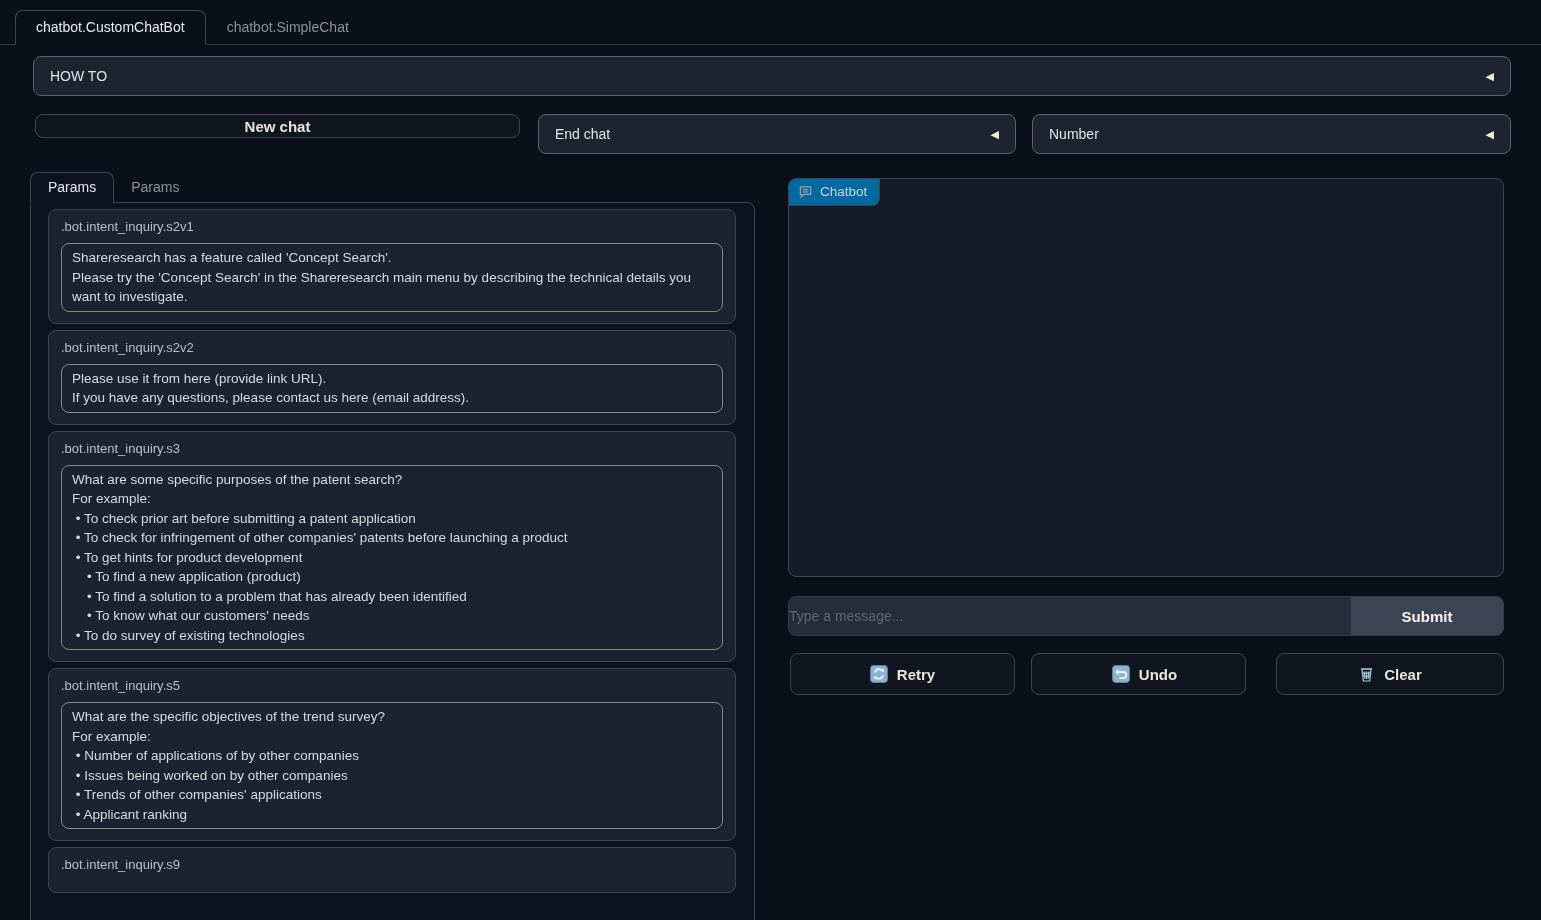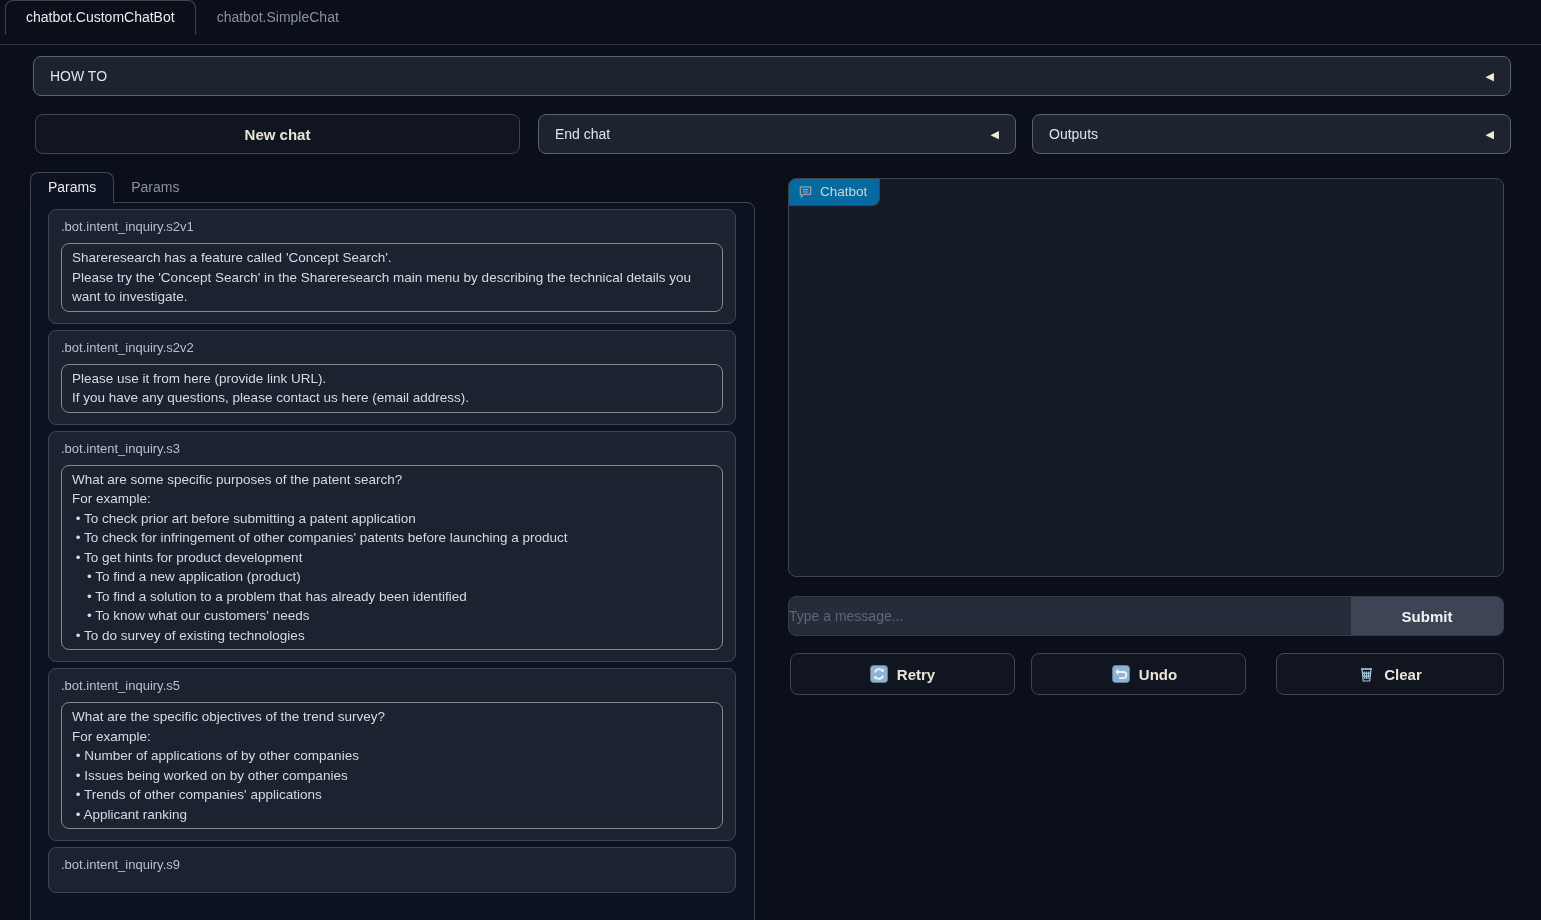--- a/index.html
+++ b/index.html
@@ -7,21 +7,21 @@
   body {
     position: relative;
     background: #0b0f1a;
     font-family: "Liberation Sans", "DejaVu Sans", sans-serif;
     color: #d5dae1;
   }
 
   
   .topbar {
     position: absolute; top: 0; left: 0; width: 1541px; height: 45px;
-    display: flex; align-items: flex-start; padding-left: 5px;
+    display: flex; align-items: flex-end; padding-left: 15px;
     border-bottom: 1px solid #313746;
   }
   .top-tab {
     font-size: 14px; padding: 8px 20px 9px 20px; cursor: pointer;
     border: 1px solid transparent; margin-bottom: -1px; white-space: nowrap;
   }
   .top-tab.active {
     color: #e9ebef; background: #0b0f1a;
     border: 1px solid #3e4552; border-bottom: 1px solid #0b0f1a;
     border-radius: 8px 8px 0 0;
@@ -41,21 +41,21 @@
   .howto { top: 56px; left: 33px; width: 1478px; }
   .endchat { top: 114px; left: 538px; width: 478px; }
   .export { top: 114px; left: 1032px; width: 479px; }
 
   .btn-dark {
     background: #10151f; border: 1px solid #3e4552; border-radius: 8px;
     color: #e9e4d8; font-weight: 700; font-size: 15px;
     display: flex; align-items: center; justify-content: center; cursor: pointer;
     font-family: inherit;
   }
-  .newchat { position: absolute; top: 114px; left: 35px; width: 485px; height: 40px; }
+  .newchat { position: absolute; top: 114px; left: 35px; width: 485px; height: 24px; }
 
   
   .left-tabs {
     position: absolute; top: 172px; left: 30px; display: flex; align-items: flex-end;
     z-index: 3; height: 31px;
   }
   .sub-tab { font-size: 14px; padding: 6px 17px 8px 17px; cursor: pointer; white-space: nowrap; }
   .sub-tab.active {
     color: #e6e8eb; background: #0d1220;
     border: 1px solid #3e4552; border-bottom: 1px solid #0d1220;
@@ -130,21 +130,21 @@
 </div>
 
 <button class="btn-dark newchat">New chat</button>
 
 <div class="accordion endchat">
   <span class="acc-label">End chat</span>
   <span class="acc-arrow">◀</span>
 </div>
 
 <div class="accordion export">
-  <span class="acc-label">Outputs</span>
+  <span class="acc-label">Number</span>
   <span class="acc-arrow">◀</span>
 </div>
 
 <div class="left-tabs">
   <div class="sub-tab active">Params</div>
   <div class="sub-tab inactive">Params</div>
 </div>
 
 <div class="left-panel">
 

